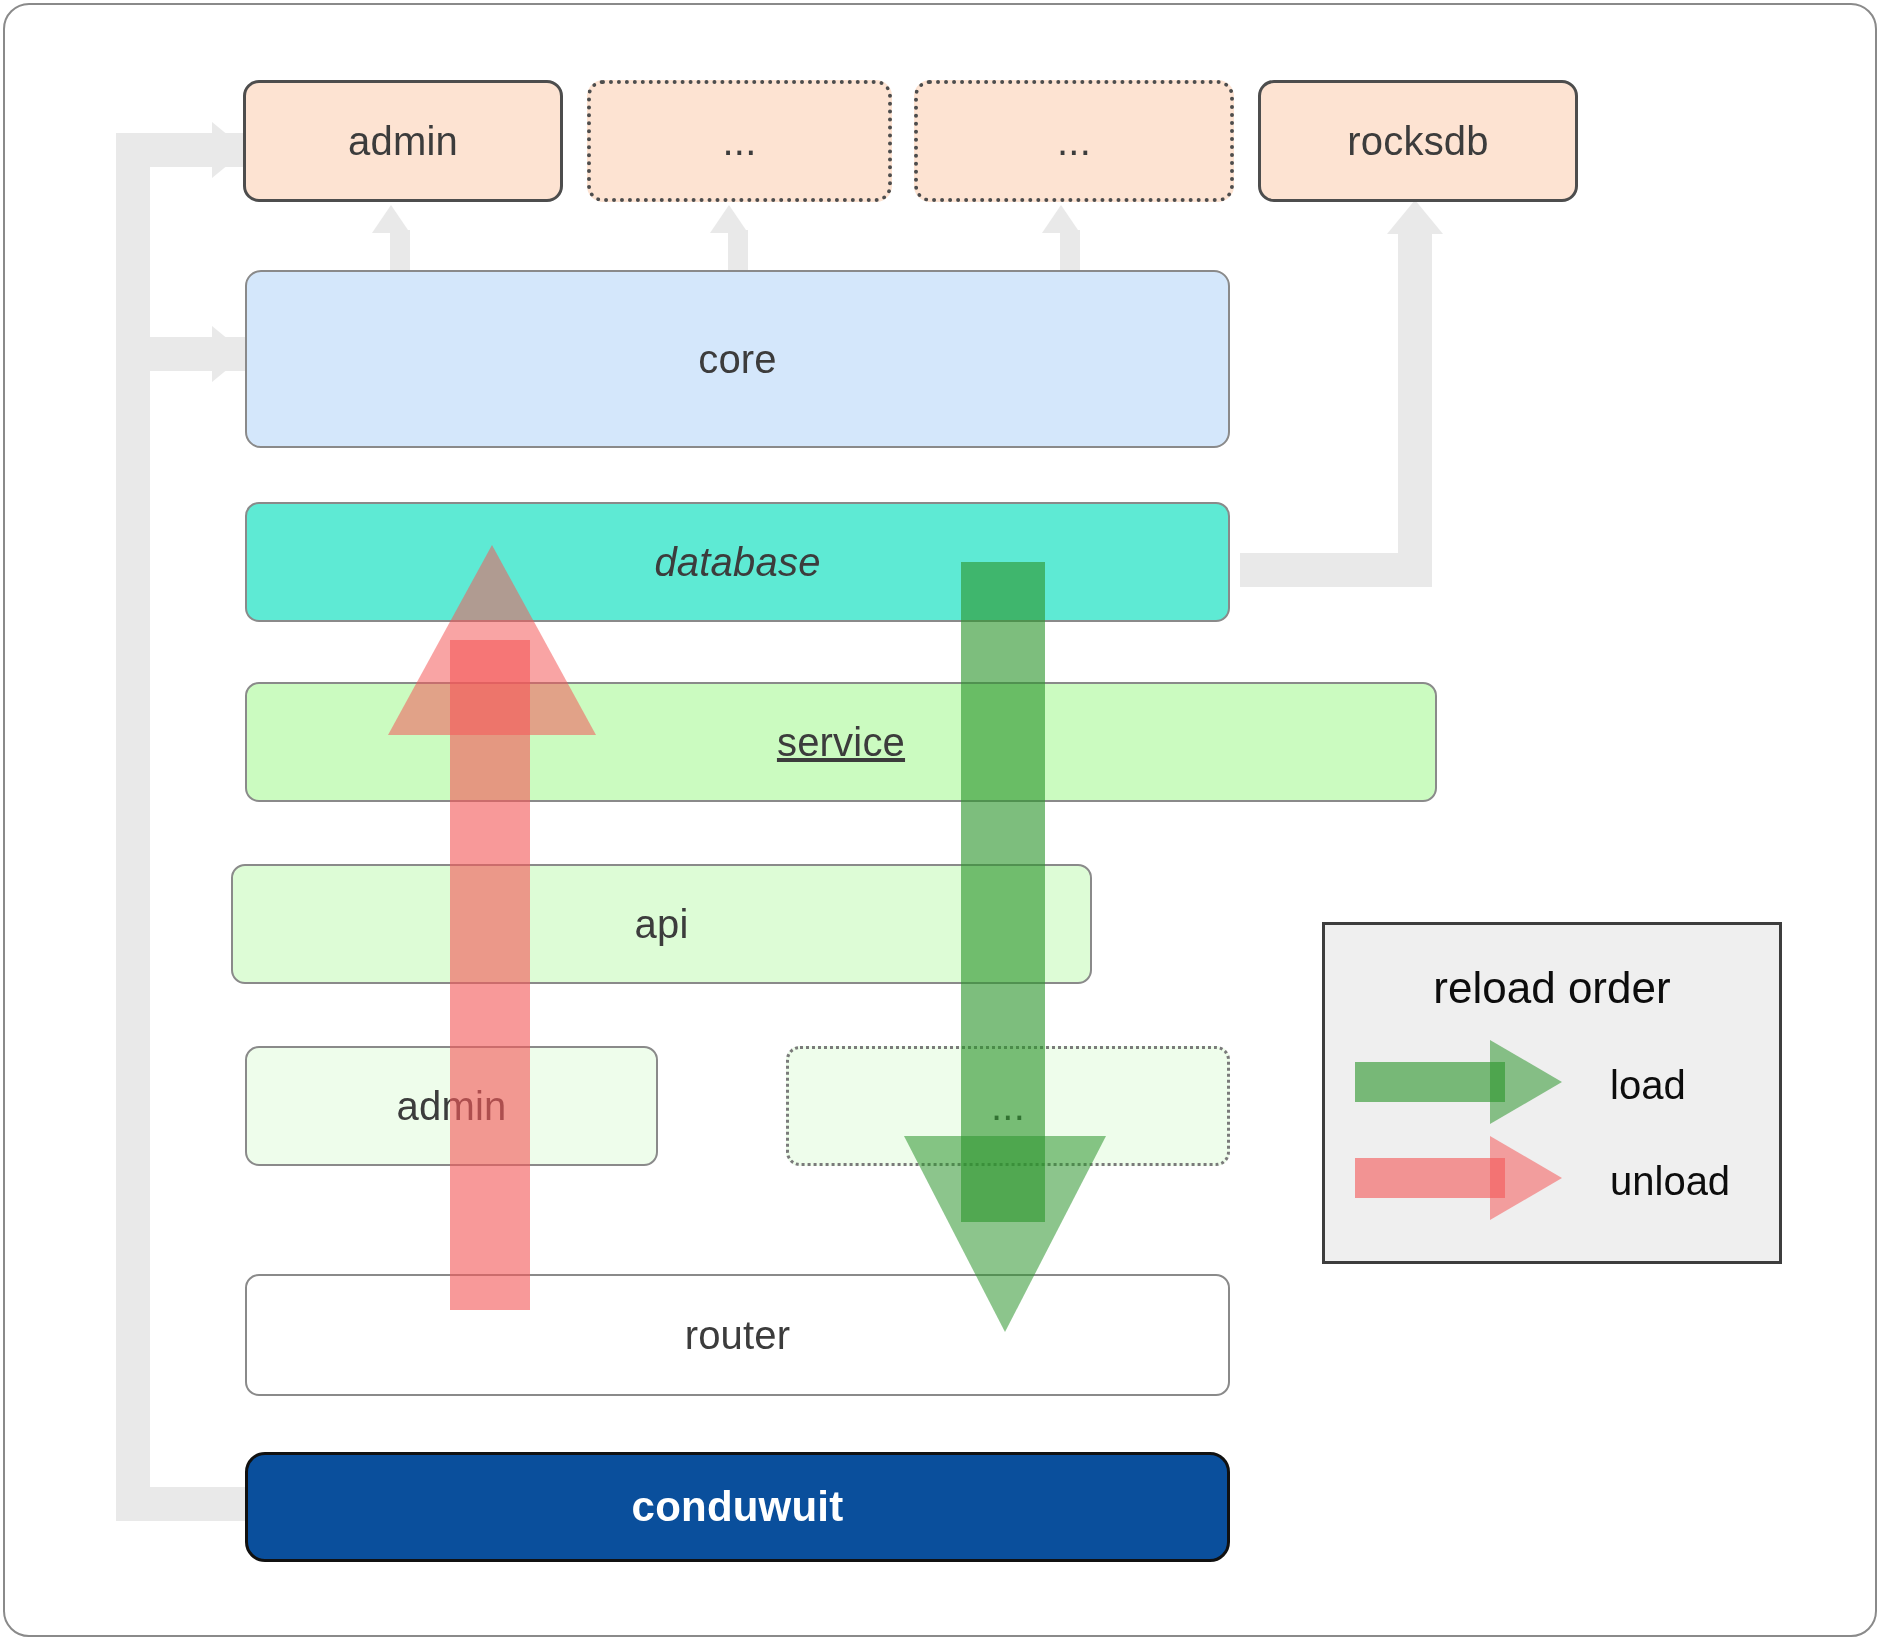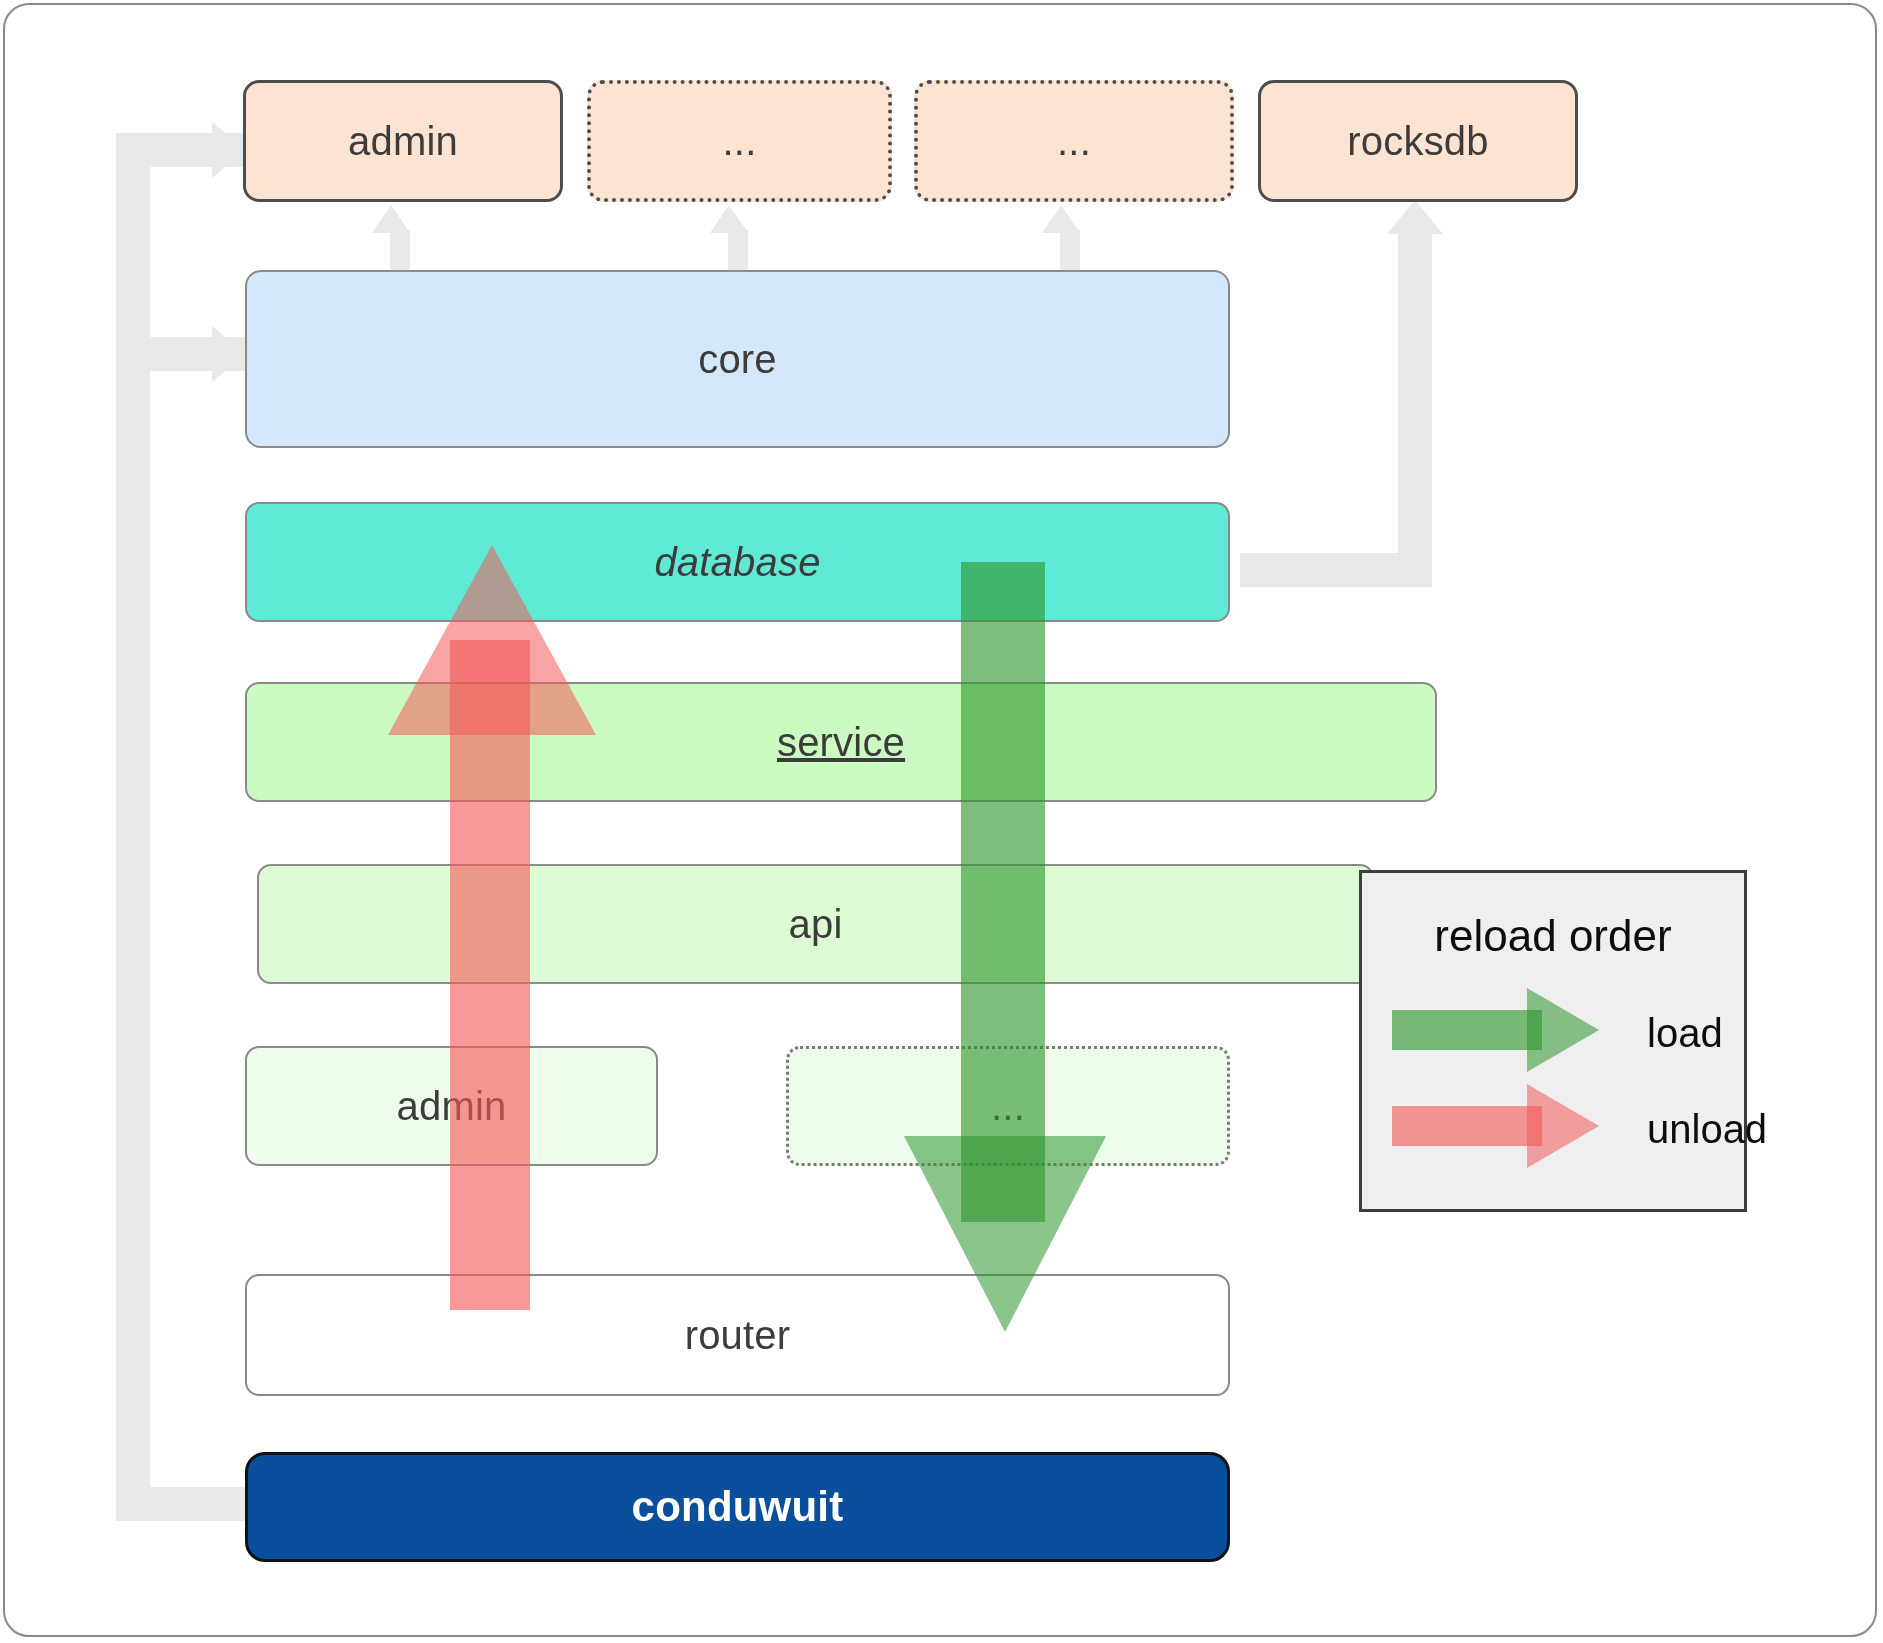--- a/index.html
+++ b/index.html
@@ -198,21 +198,21 @@
   </div>
 
   <div class="box layer" style="left:245px; top:502px; width:985px; height:120px; background:#5eead4;font-style:italic;">
     <span>database</span>
   </div>
 
   <div class="box layer" style="left:245px; top:682px; width:1192px; height:120px; background:#cbfbc0;text-decoration:underline;">
     <span>service</span>
   </div>
 
-  <div class="box layer" style="left:257px; top:864px; width:1117px; height:120px; background:#ddfcd6;justify-content:center;">
+  <div class="box layer" style="left:231px; top:864px; width:861px; height:120px; background:#ddfcd6;justify-content:center;">
     <span>api</span>
   </div>
 
   <div class="box layer" style="left:245px; top:1046px; width:413px; height:120px; background:#eefdeb;">
     <span>admin</span>
   </div>
 
   <div class="box layer dotted" style="left:786px; top:1046px; width:444px; height:120px; background:#eefdeb;">
     <span>...</span>
   </div>
@@ -224,21 +224,21 @@
   <div class="big-arrow-shaft" style="left:450px; top:640px; width:80px; height:670px; background:rgba(244,90,90,0.62);"></div>
   <div class="big-arrow-head" style="left:388px; top:545px; border-left:104px solid transparent; border-right:104px solid transparent; border-bottom:190px solid rgba(244,90,90,0.55);"></div>
 
   <div class="big-arrow-shaft" style="left:961px; top:562px; width:84px; height:660px; background:rgba(45,150,45,0.62);"></div>
   <div class="big-arrow-head" style="left:904px; top:1136px; border-left:101px solid transparent; border-right:101px solid transparent; border-top:196px solid rgba(45,150,45,0.55);"></div>
 
   <div class="box app" style="left:245px; top:1452px; width:985px; height:110px;">
     <span>conduwuit</span>
   </div>
 
-  <div class="legend" style="left:1322px; top:870px; width:388px; height:342px;margin-left:37px;">
+  <div class="legend" style="left:1322px; top:922px; width:460px; height:342px;">
     <div class="legend-title" style="top:38px;">reload order</div>
 
     <div class="leg-shaft" style="left:30px; top:137px; width:150px; height:40px; background:rgba(45,150,45,0.62);"></div>
     <div class="leg-head" style="left:165px; top:115px; border-left:72px solid rgba(45,150,45,0.55);"></div>
     <div class="legend-label" style="left:285px; top:138px;">load</div>
 
     <div class="leg-shaft" style="left:30px; top:233px; width:150px; height:40px; background:rgba(244,90,90,0.62);"></div>
     <div class="leg-head" style="left:165px; top:211px; border-left:72px solid rgba(244,90,90,0.55);"></div>
     <div class="legend-label" style="left:285px; top:234px;">unload</div>
   </div>

